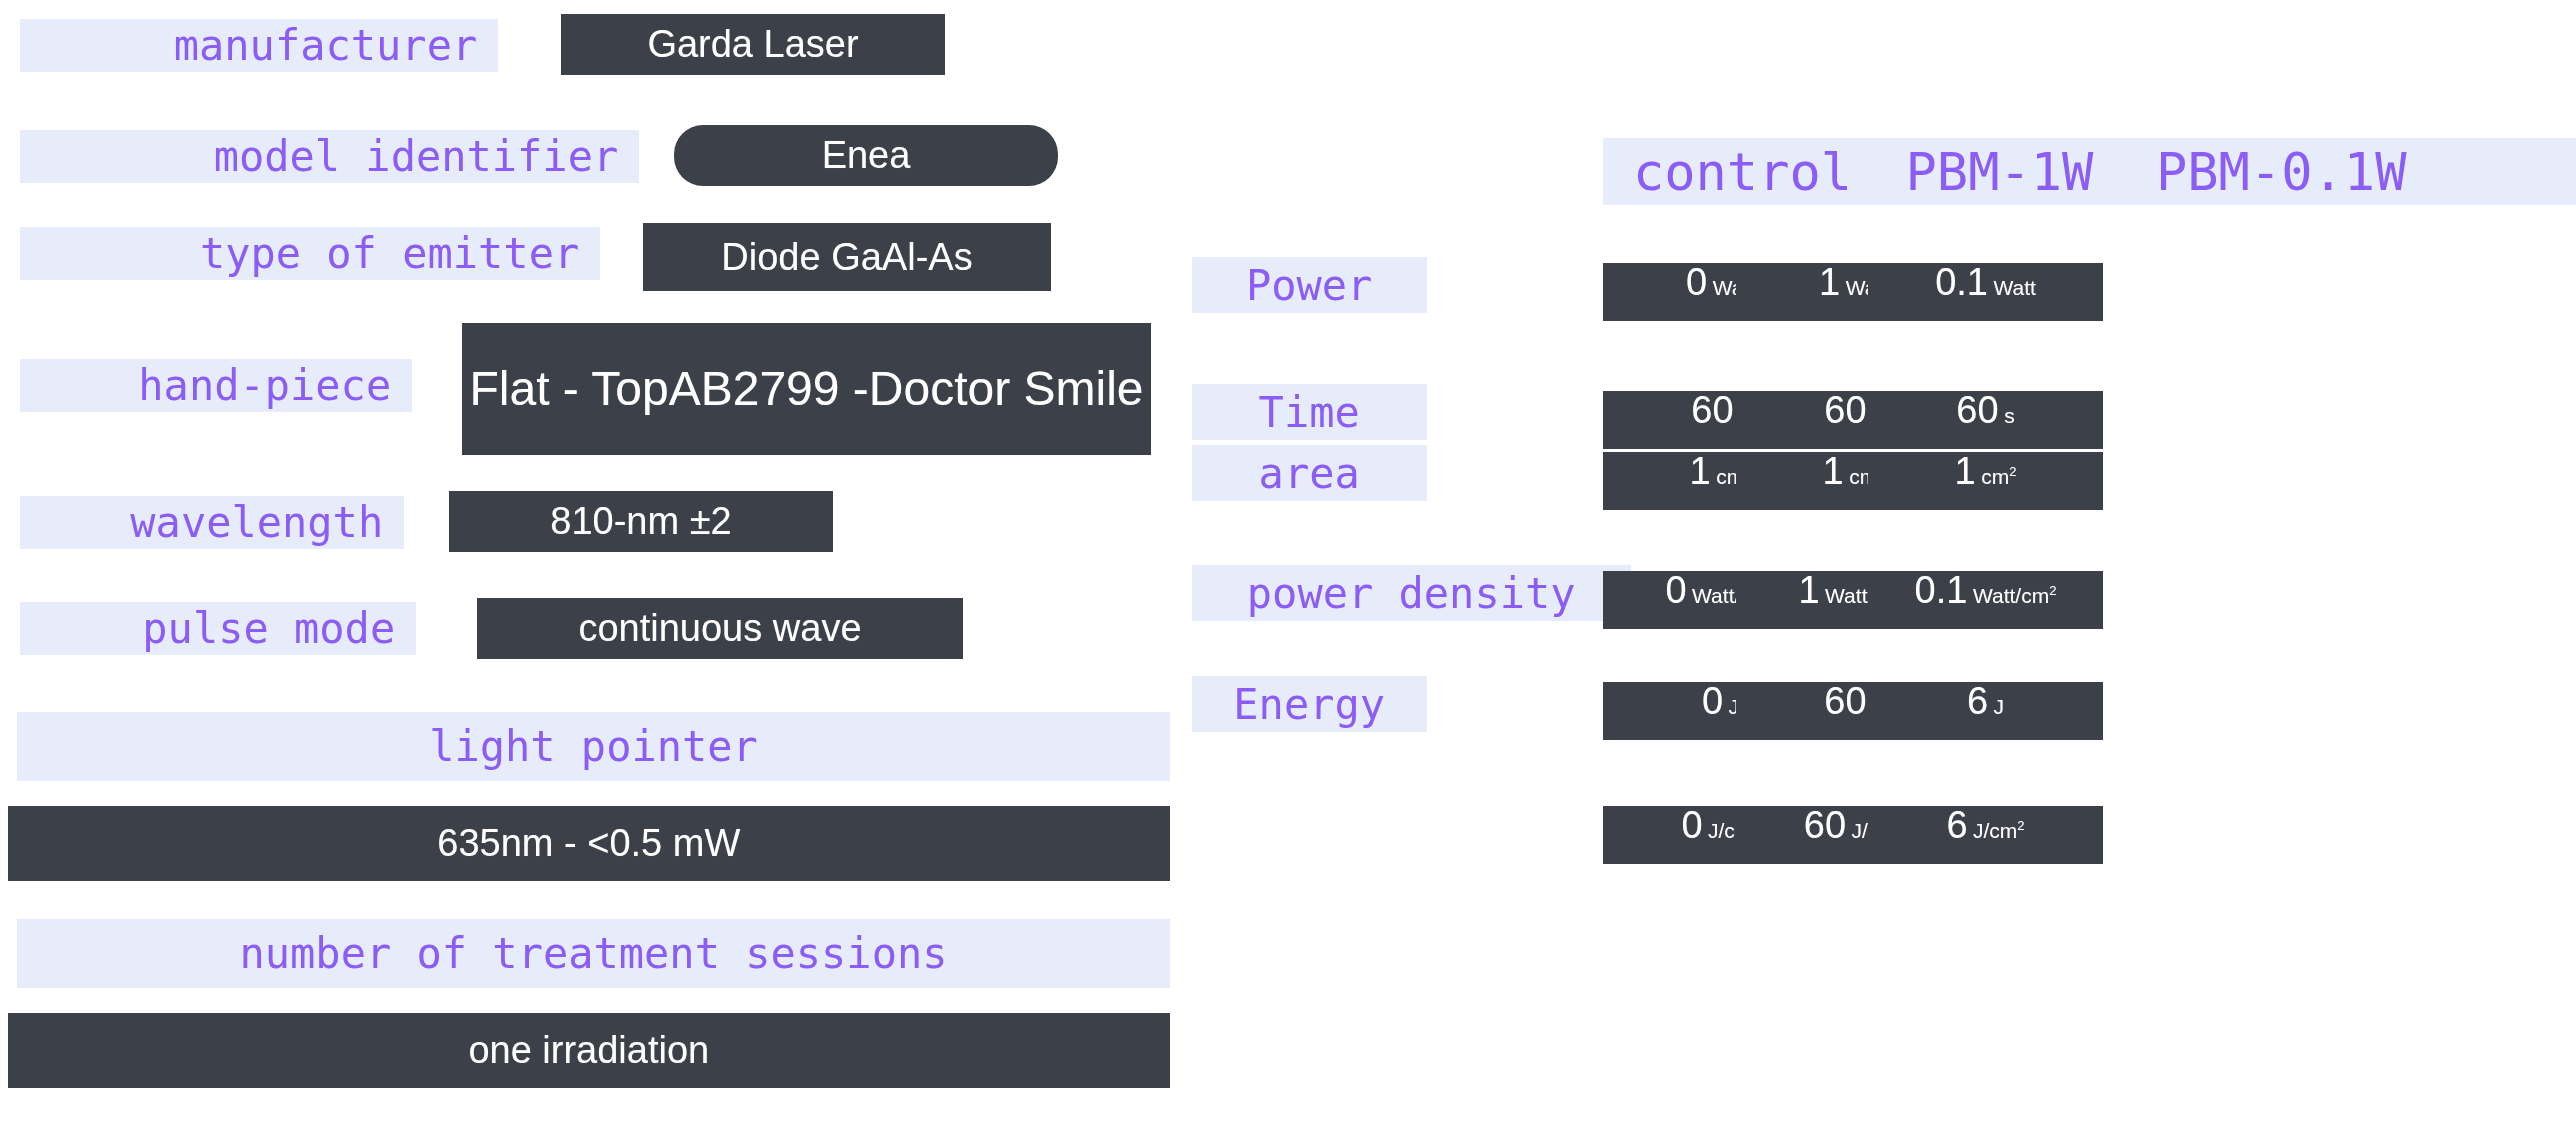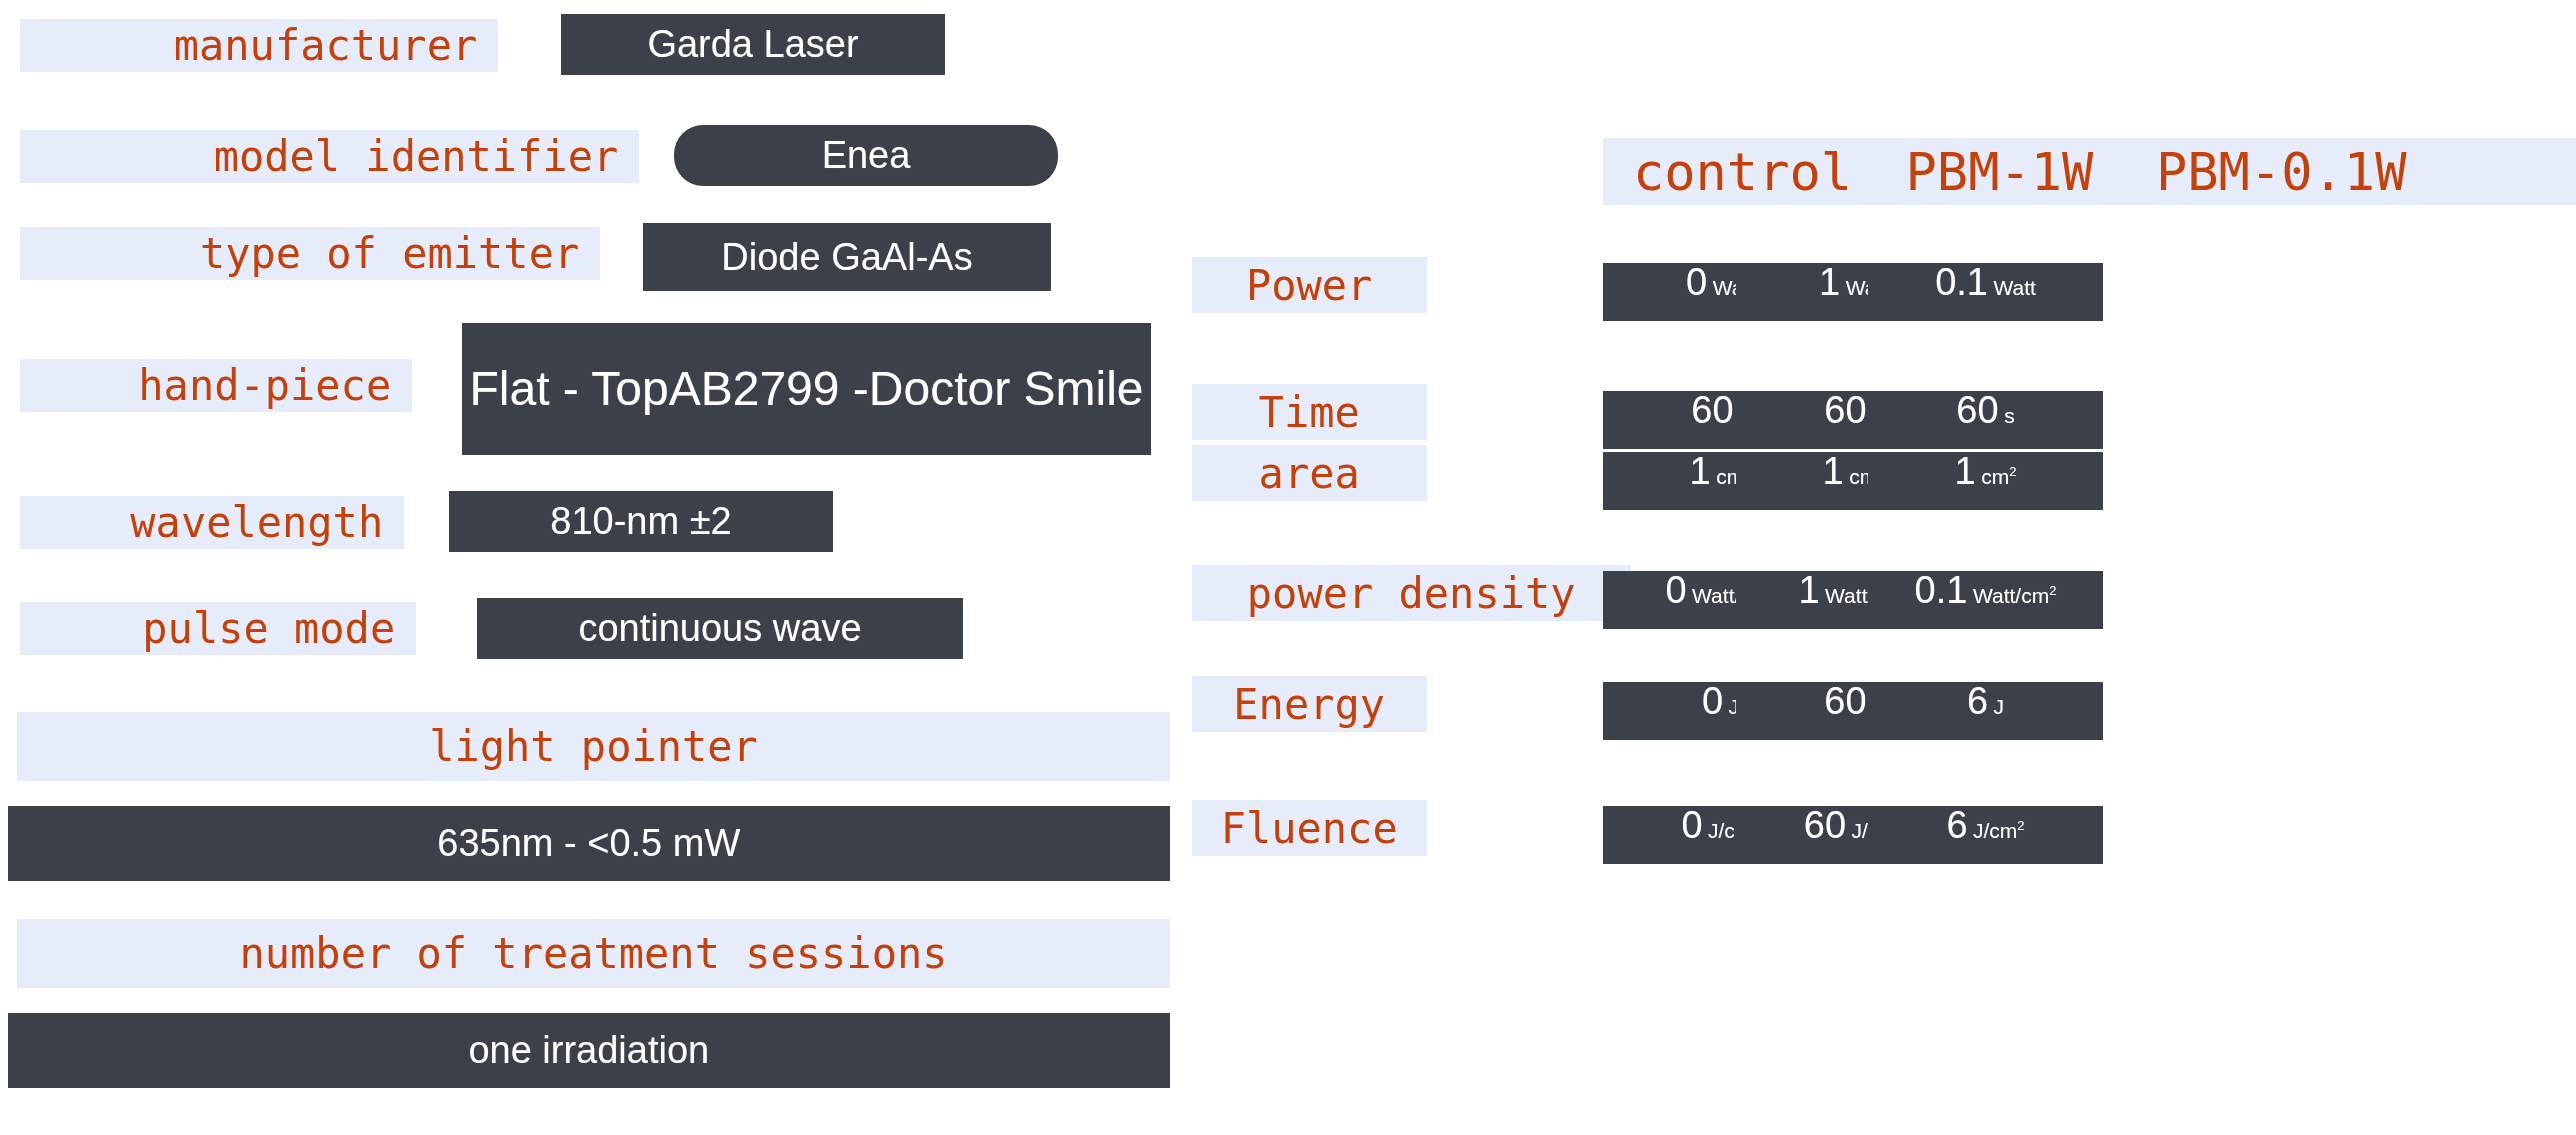--- a/index.html
+++ b/index.html
@@ -11,21 +11,21 @@
     width: 2576px;
     height: 1135px;
     position: relative;
     overflow: hidden;
     font-family: "Liberation Sans", sans-serif;
   }
 
   
   .chip-light {
     background: #e6ecfa;
-    color: #c2410c;
+    color: #8b5cf6;
     font-family: "DejaVu Sans Mono", "Liberation Mono", monospace;
     display: flex;
     align-items: center;
     box-sizing: border-box;
     white-space: pre;
     position: absolute;
   }
   .chip-dark {
     background: #3c4149;
     color: #ffffff;
@@ -241,21 +241,20 @@
       <span class="unit">J</span>
     </span>
   </div>
   <div class="chip-dark cell" style="left:692px; top:682px; width:235px; height:58px;">
     <span class="cell-inner">
       <span class="num">6</span>
       <span class="unit">J</span>
     </span>
   </div>
 
-  <div class="chip-light row-label" style="left:15.7px; top:800px; width:235px; height:56px;">Fluence</div>
   <div class="chip-dark cell" style="left:427px; top:806px; width:235px; height:58px;">
     <span class="cell-inner">
       <span class="num">0</span>
       <span class="unit"><span>J/cm</span><sup class="sq">2</sup></span>
     </span>
   </div>
   <div class="chip-dark cell" style="left:560px; top:806px; width:235px; height:58px;">
     <span class="cell-inner">
       <span class="num">60</span>
       <span class="unit"><span>J/cm</span><sup class="sq">2</sup></span>

